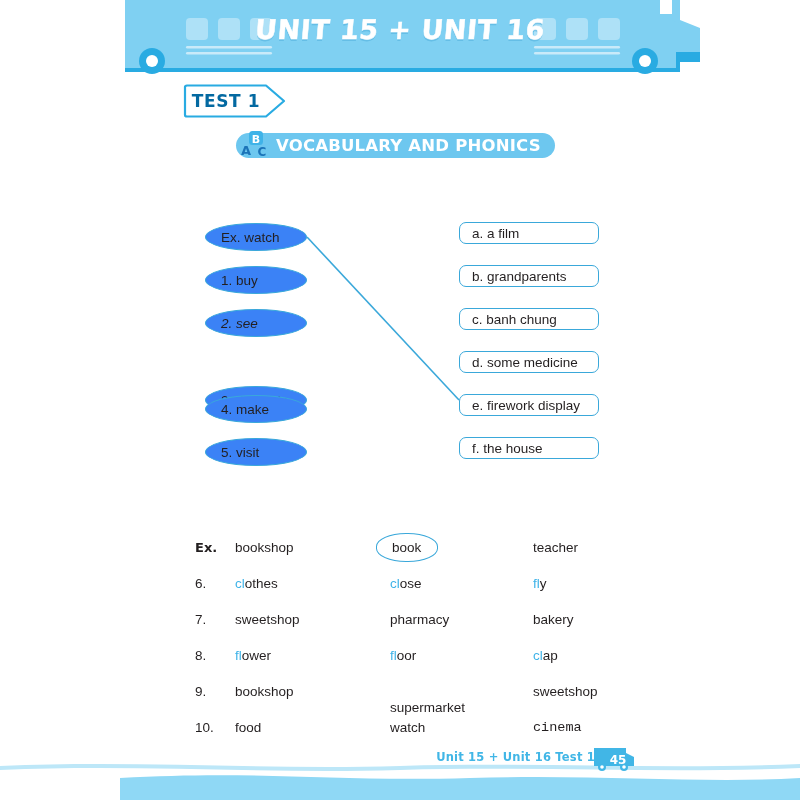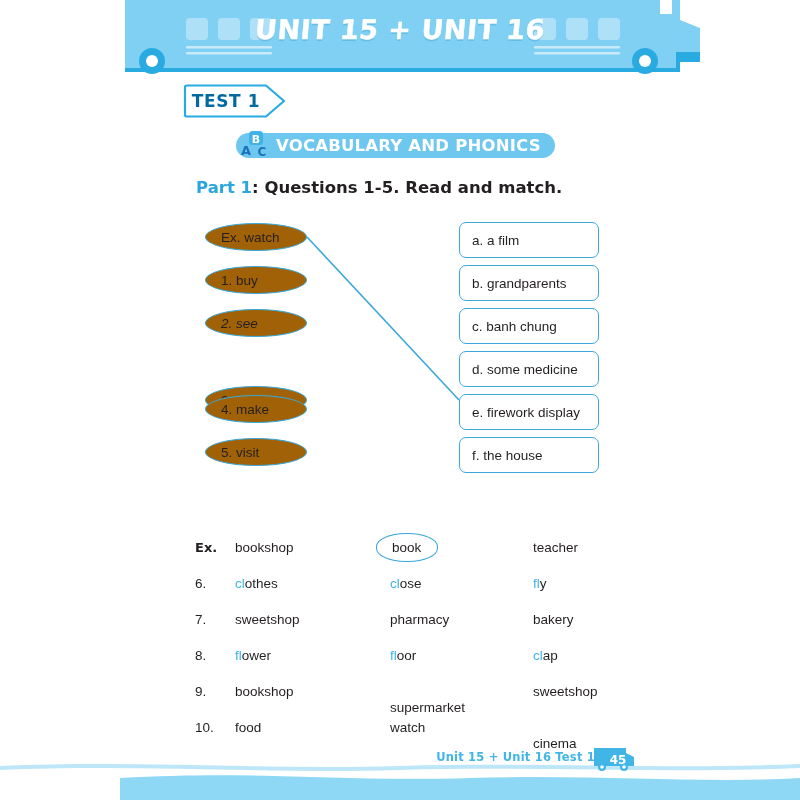--- a/index.html
+++ b/index.html
@@ -105,32 +105,32 @@
   .match-area {
     position: absolute;
     left: 0; top: 0; width: 800px; height: 800px;
     pointer-events: none;
   }
   .pill-left {
     position: absolute;
     width: 102px; height: 28px;
     border: 1.6px solid #3aa8da;
     border-radius: 51px / 14px;
-    background: #a16207;
+    background: #3b82f6;
     display: flex;
     align-items: center;
     padding-left: 15px;
     box-sizing: border-box;
     font-size: 13.5px;
     color: #231f20;
     font-family: "Liberation Sans", sans-serif;
   }
   .pill-right {
     position: absolute;
-    width: 140px; height: 36px;
+    width: 140px; height: 22px;
     border: 1.6px solid #3aa8da;
     border-radius: 7px;
     background: #ffffff;
     display: flex;
     align-items: center;
     padding-left: 12px;
     box-sizing: border-box;
     font-size: 13.5px;
     color: #231f20;
     font-family: "Liberation Sans", sans-serif;
@@ -249,23 +249,20 @@
   <div class="section-banner">
     <svg class="abc-icon" viewBox="0 0 42 30">
       <rect x="11" y="1" width="14" height="14" rx="3.5" fill="#3fb3e8"></rect>
       <text x="18" y="12.5" font-family="DejaVu Sans, sans-serif" font-size="11" font-weight="bold" fill="#ffffff" text-anchor="middle">B</text>
       <text x="8" y="25" font-family="DejaVu Sans, sans-serif" font-size="13" font-weight="bold" fill="#1b74b8" text-anchor="middle">A</text>
       <text x="24" y="26" font-family="DejaVu Sans, sans-serif" font-size="12" font-weight="bold" fill="#1b74b8" text-anchor="middle">C</text>
     </svg>
     <span class="title">VOCABULARY AND PHONICS</span>
   </div>
 
-  <div class="part-heading" style="left:196px; top:178px;">
-    <span class="part-word">Part 1</span><span>: Questions 1-5. Read and match.</span>
-  </div>
 
   <div id="p1-left">
       <div class="pill-left" style="left: 205px; top: 223px;">
         <span>Ex. watch</span>
       </div>
       <div class="pill-left" style="left: 205px; top: 266px;">
         <span>1. buy</span>
       </div>
       <div class="pill-left" style="left: 205px; top: 309px; font-style: italic;">
         <span>2. see</span>
@@ -334,21 +331,21 @@
       <div class="odd-row" style="top: 684px;">
         <div class="odd-num">9.</div>
         <div class="odd-c1" style="top: 0px;"><span class=""><span>bookshop</span></span></div>
         <div class="odd-c2" style="top: 0px; margin-top: 16px;"><span class=""><span>supermarket</span></span></div>
         <div class="odd-c3" style="top: 0px;"><span class=""><span>sweetshop</span></span></div>
       </div>
       <div class="odd-row" style="top: 720px;">
         <div class="odd-num">10.</div>
         <div class="odd-c1" style="top: 0px;"><span class=""><span>food</span></span></div>
         <div class="odd-c2" style="top: 0px;"><span class=""><span>watch</span></span></div>
-        <div class="odd-c3" style="top: 16px;"><span class=""><span>cinema</span></span></div>
+        <div class="odd-c3" style="top: 0px; font-family: Liberation Mono, monospace;"><span class=""><span>cinema</span></span></div>
       </div>
     </div>
 
   <svg class="footer-wave" viewBox="0 0 800 60" preserveAspectRatio="none">
     <path d="M0,26 C140,20 260,30 400,26 C540,22 660,30 800,24 L800,28 C660,34 540,26 400,30 C260,34 140,24 0,30 Z" fill="#bde7f8"></path>
     <path d="M120,38 C260,30 330,42 470,38 C600,34 700,44 800,38 L800,60 L120,60 Z" fill="#8fd8f5"></path>
   </svg>
 
   <div class="footer-label">Unit 15 + Unit 16 Test 1</div>
 

